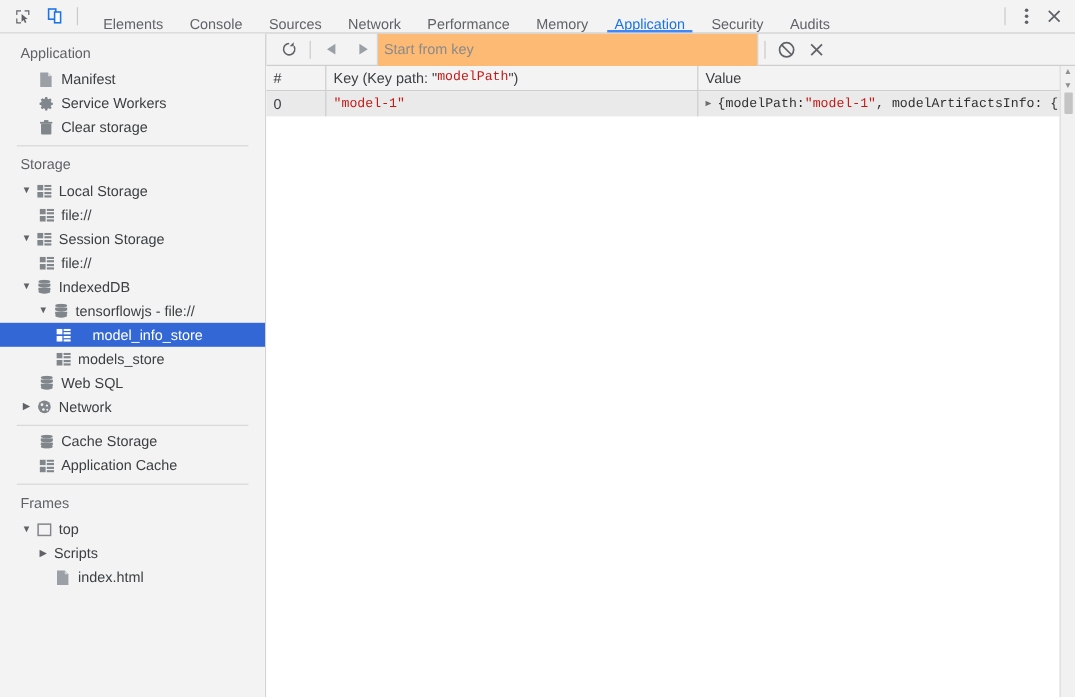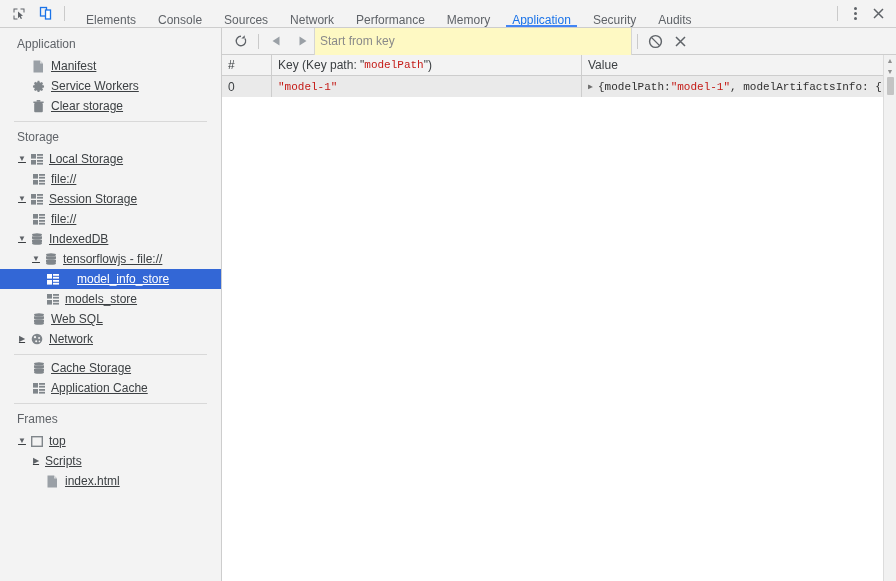--- a/index.html
+++ b/index.html
@@ -147,21 +147,20 @@
   }
   .sb-row {
     display: flex;
     align-items: center;
     height: 20px;
     font-size: 12px;
     color: #3c4043;
     cursor: pointer;
     white-space: nowrap;
     padding-right: 4px;
-    text-decoration: underline;
   }
   .sb-row.selected {
     background: #3367d6;
     color: #ffffff;
     gap: 12px;
   }
   .sb-row .twisty {
     width: 12px;
     min-width: 12px;
     display: flex;
@@ -214,21 +213,21 @@
   .tb-div {
     width: 1px;
     height: 15px;
     background: #cacaca;
     margin: 0 5px;
   }
   .key-input {
     flex: 0 0 auto;
     width: 318px;
     height: 19px;
-    background: #fef9c3;
+    background: #fdba74;
     border: 1px solid #d5d5d5;
     border-radius: 1px;
     font-size: 12px;
     font-family: "Liberation Sans", sans-serif;
     color: #3c4043;
     padding: 16px 5px;
     outline: none;
     box-sizing: border-box;
   }
   .key-input::placeholder { color: #8a8a8a; }

